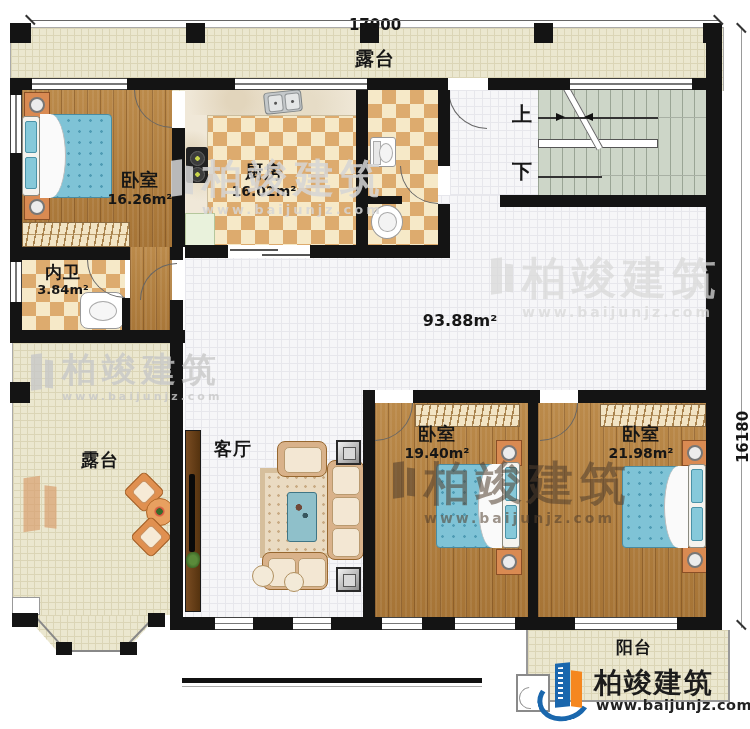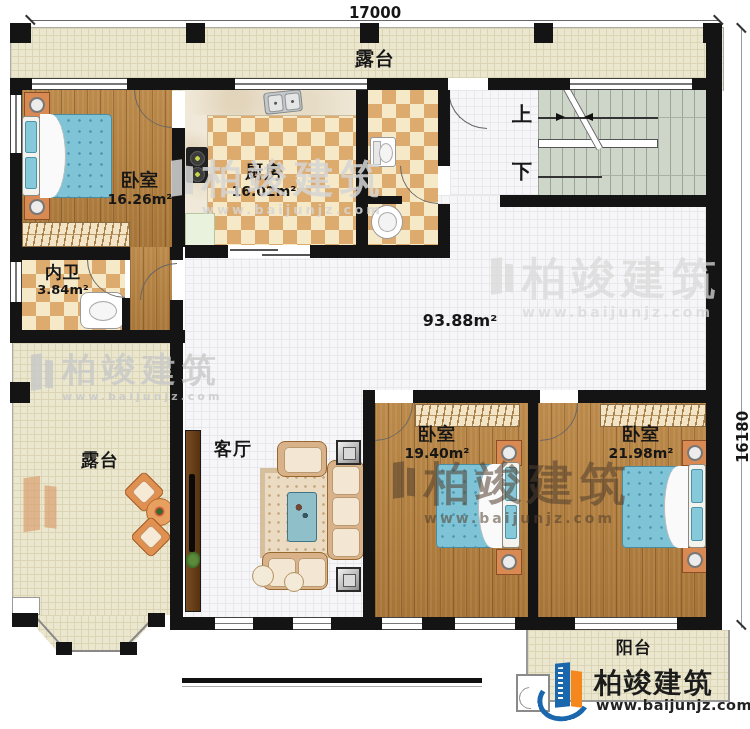--- a/index.html
+++ b/index.html
@@ -90,21 +90,21 @@
   .bld-blue::after{content:"";position:absolute;left:3px;top:4px;width:5px;height:34px;background:repeating-linear-gradient(#fff 0 2px,rgba(0,0,0,0) 2px 5px);}
   .bld-orange{position:absolute;background:#f5871f;transform:skewY(8deg);}
   .title-row{position:absolute;z-index:50;text-align:center;font-weight:800;color:#111;}
   .info{position:absolute;z-index:50;font-size:19px;font-weight:500;color:#111;}
 </style>
 </head>
 <body>
 
 <div id="plan">
 
-  <div class="dimtxt" style="left:330px;top:4px;width:90px;text-align:center;">17000</div>
+  <div class="dimtxt" style="left:330px;top:16px;width:90px;text-align:center;">17000</div>
   <div class="thinline" style="left:30px;top:20px;width:690px;height:1px;background:#666;z-index:50;"></div>
   <div class="tick" style="left:24px;top:19px;"></div>
   <div class="tick" style="left:712px;top:19px;"></div>
   <div class="thinline" style="left:741px;top:28px;width:1px;height:600px;background:#999;z-index:50;"></div>
   <div class="tick" style="left:735px;top:27px;"></div>
   <div class="tick" style="left:735px;top:624px;"></div>
   <div class="dimtxt" style="left:700px;top:428px;width:86px;transform:rotate(-90deg);">16180</div>
 
   <div class="abs terra" style="left:10px;top:27px;width:712px;height:63px;border-top:1px solid #aaa;border-left:1px solid #aaa;border-right:1px solid #aaa;z-index:1;"></div>
   <div class="abs hallf" style="left:185px;top:195px;width:521px;height:422px;z-index:1;"></div>

